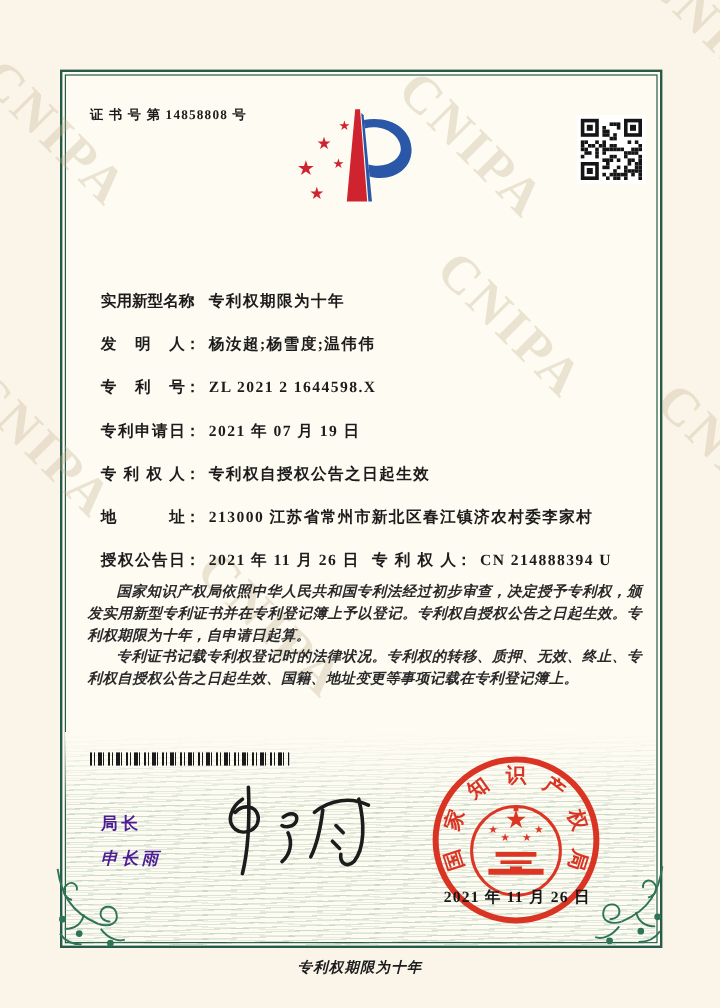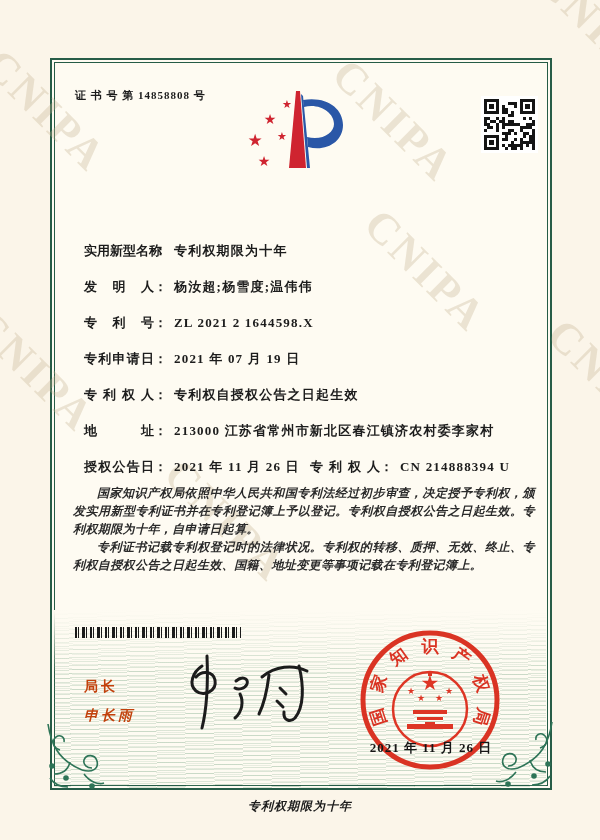--- a/index.html
+++ b/index.html
@@ -83,21 +83,21 @@
   .barcode {
     position:absolute; left:75px; top:627px; width:166px; height:11px;
     background:repeating-linear-gradient(90deg,
       #1a1a1a 0 2px, rgba(0,0,0,0) 2px 3px,
       #1a1a1a 3px 4px, rgba(0,0,0,0) 4px 7px,
       #1a1a1a 7px 10px, rgba(0,0,0,0) 10px 11px,
       #1a1a1a 11px 12px, rgba(0,0,0,0) 12px 15px);
   }
   .sig-title, .sig-name {
     position:absolute; left:84px; font-family:"Liberation Sans","DejaVu Sans",sans-serif;
-    font-weight:bold; font-size:14px; letter-spacing:3px; color:#c2410c;text-align:right;
+    font-weight:bold; font-size:14px; letter-spacing:3px; color:#4c1d95;text-align:right;
   }
   .sig-title{top:678px;} .sig-name{top:707px;font-style:italic;}
   .signature { position:absolute; left:172px; top:650px; width:148px; height:88px; }
 
   .seal { position:absolute; left:355px; top:625px; width:150px; height:150px; opacity:0.95; }
   .seal-date {
     position:absolute; left:357px; top:739px; width:148px; text-align:center;
     font-size:13px; font-weight:bold; letter-spacing:1px; color:#161616; z-index:6;
   }
   .page-num { position:absolute; left:0; right:0; top:766px; text-align:center; font-size:11px; letter-spacing:1px; }

